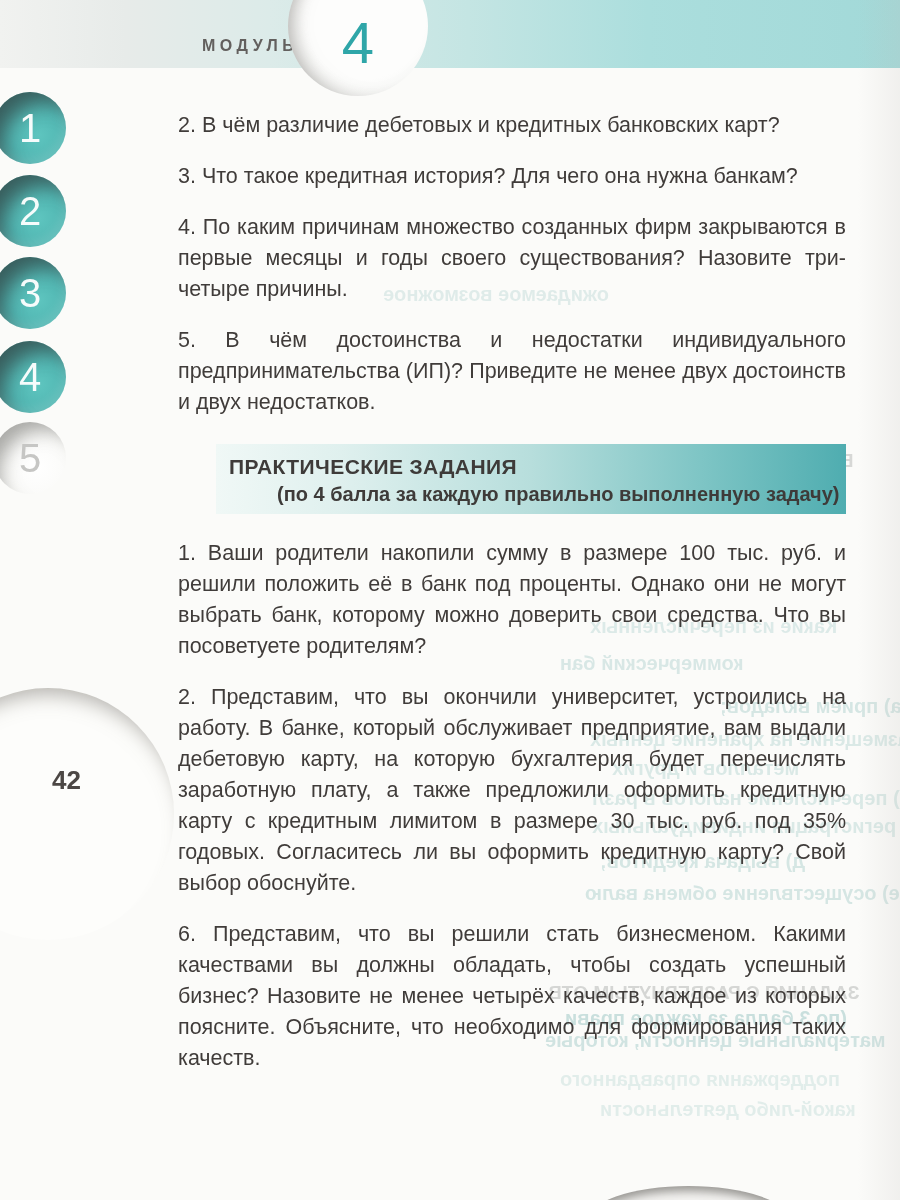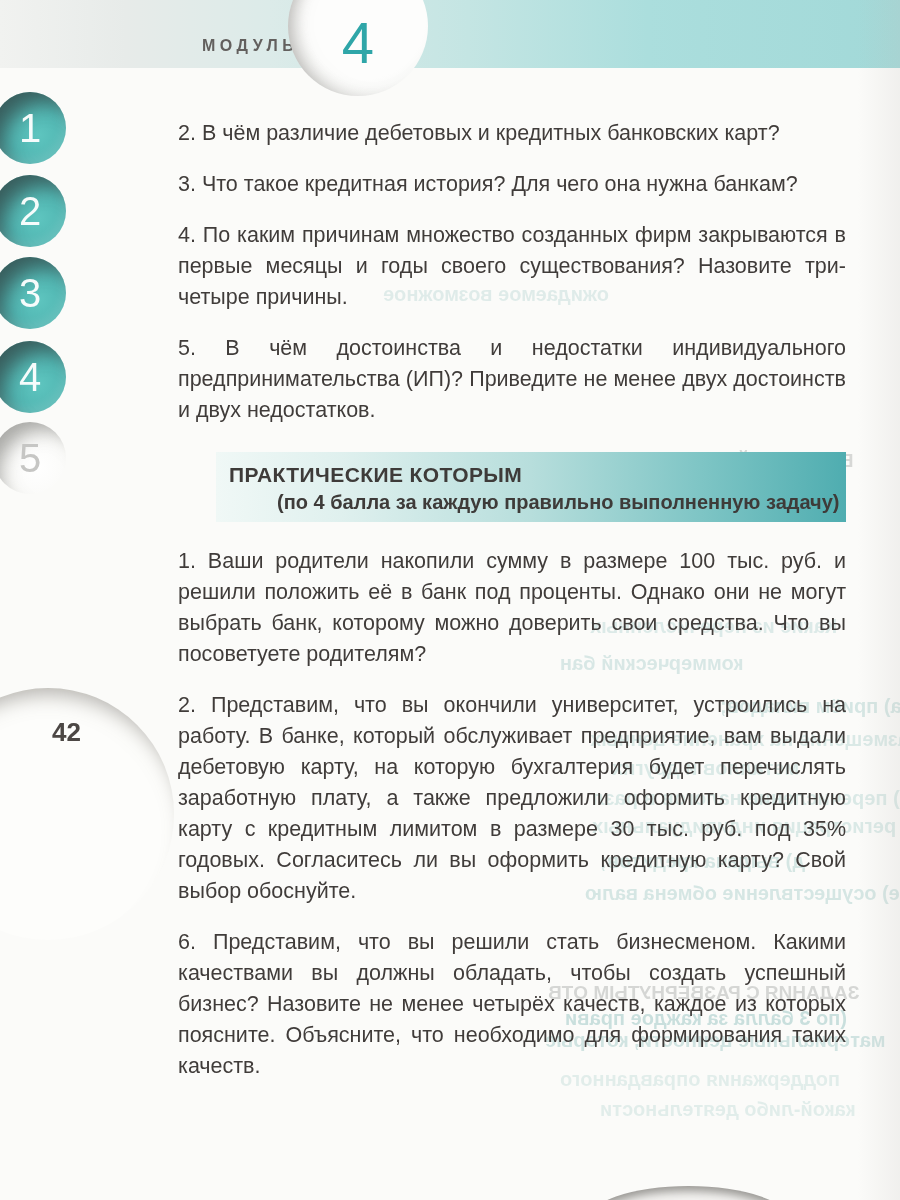--- a/index.html
+++ b/index.html
@@ -40,32 +40,32 @@
     box-shadow:inset 14px 16px 18px -8px rgba(95,95,92,.5);
   }
   .sc1{top:92px;} .sc2{top:175px;} .sc3{top:257px;} .sc4{top:341px;} .sc5{top:422px;}
   
   .page-circle{
     position:absolute;left:-78px;top:688px;width:252px;height:252px;border-radius:50%;
     background:#fdfdfb;
     box-shadow:inset 0 18px 20px -12px rgba(110,105,98,.5);
   }
   .page-number{
-    position:absolute;left:52px;top:717px;
+    position:absolute;left:52px;top:765px;
     font-size:26px;font-weight:700;color:#4c4744;
   }
   
   .bottom-arc{
     position:absolute;left:586px;top:1186px;width:205px;height:72px;border-radius:50%;
     background:#f4f3f1;
     box-shadow:inset 0 10px 10px -5px rgba(75,72,68,.55);
   }
   
   .content{
-    position:absolute;left:178px;top:118px;width:668px;
+    position:absolute;left:178px;top:110px;width:668px;
     color:#403c3a;font-size:21.5px;line-height:31px;text-align:justify;
   }
   .content p{margin:0 0 20px 0;}
   
   .banner{
     margin:26px 0 24px 38px;width:630px;height:70px;box-sizing:border-box;
     padding:9px 0 0 13px;
     background:linear-gradient(90deg,#f0f8f6 0%,#dff0ee 20%,#b7dedc 50%,#7cc4c4 78%,#4fadb0 100%);
   }
   .banner-title{font-size:21px;font-weight:700;color:#3e3b39;line-height:27px;letter-spacing:.4px;text-align:left;}
@@ -124,21 +124,21 @@
   <span class="ghost mirror teal" style="left:560px;top:1068px;opacity:.2;">поддержания оправданного</span>
   <span class="ghost mirror teal" style="left:600px;top:1098px;opacity:.2;">какой-либо деятельности</span>
 
   <main class="content">
     <p>2. В чём различие дебетовых и кредитных банковских карт?</p>
     <p>3. Что такое кредитная история? Для чего она нужна банкам?</p>
     <p>4. По каким причинам множество созданных фирм закрываются в первые месяцы и годы своего существования? Назовите три-четыре причины.</p>
     <p>5. В чём достоинства и недостатки индивидуального предпринимательства (ИП)? Приведите не менее двух достоинств и двух недостатков.</p>
 
     <div class="banner">
-      <div class="banner-title">ПРАКТИЧЕСКИЕ КОТОРЫМ</div>
+      <div class="banner-title">ПРАКТИЧЕСКИЕ ЗАДАНИЯ</div>
       <div class="banner-subtitle">(по 4 балла за каждую правильно выполненную задачу)</div>
     </div>
 
     <p>1. Ваши родители накопили сумму в размере 100 тыс. руб. и решили положить её в банк под проценты. Однако они не могут выбрать банк, которому можно доверить свои средства. Что вы посоветуете родителям?</p>
     <p>2. Представим, что вы окончили университет, устроились на работу. В банке, который обслуживает предприятие, вам выдали дебетовую карту, на которую бухгалтерия будет перечислять заработную плату, а также предложили оформить кредитную карту с кредитным лимитом в размере 30 тыс. руб. под 35% годовых. Согласитесь ли вы оформить кредитную карту? Свой выбор обоснуйте.</p>
     <p>6. Представим, что вы решили стать бизнесменом. Какими качествами вы должны обладать, чтобы создать успешный бизнес? Назовите не менее четырёх качеств, каждое из которых поясните. Объясните, что необходимо для формирования таких качеств.</p>
   </main>
 
   <div class="bottom-arc"></div>
 

